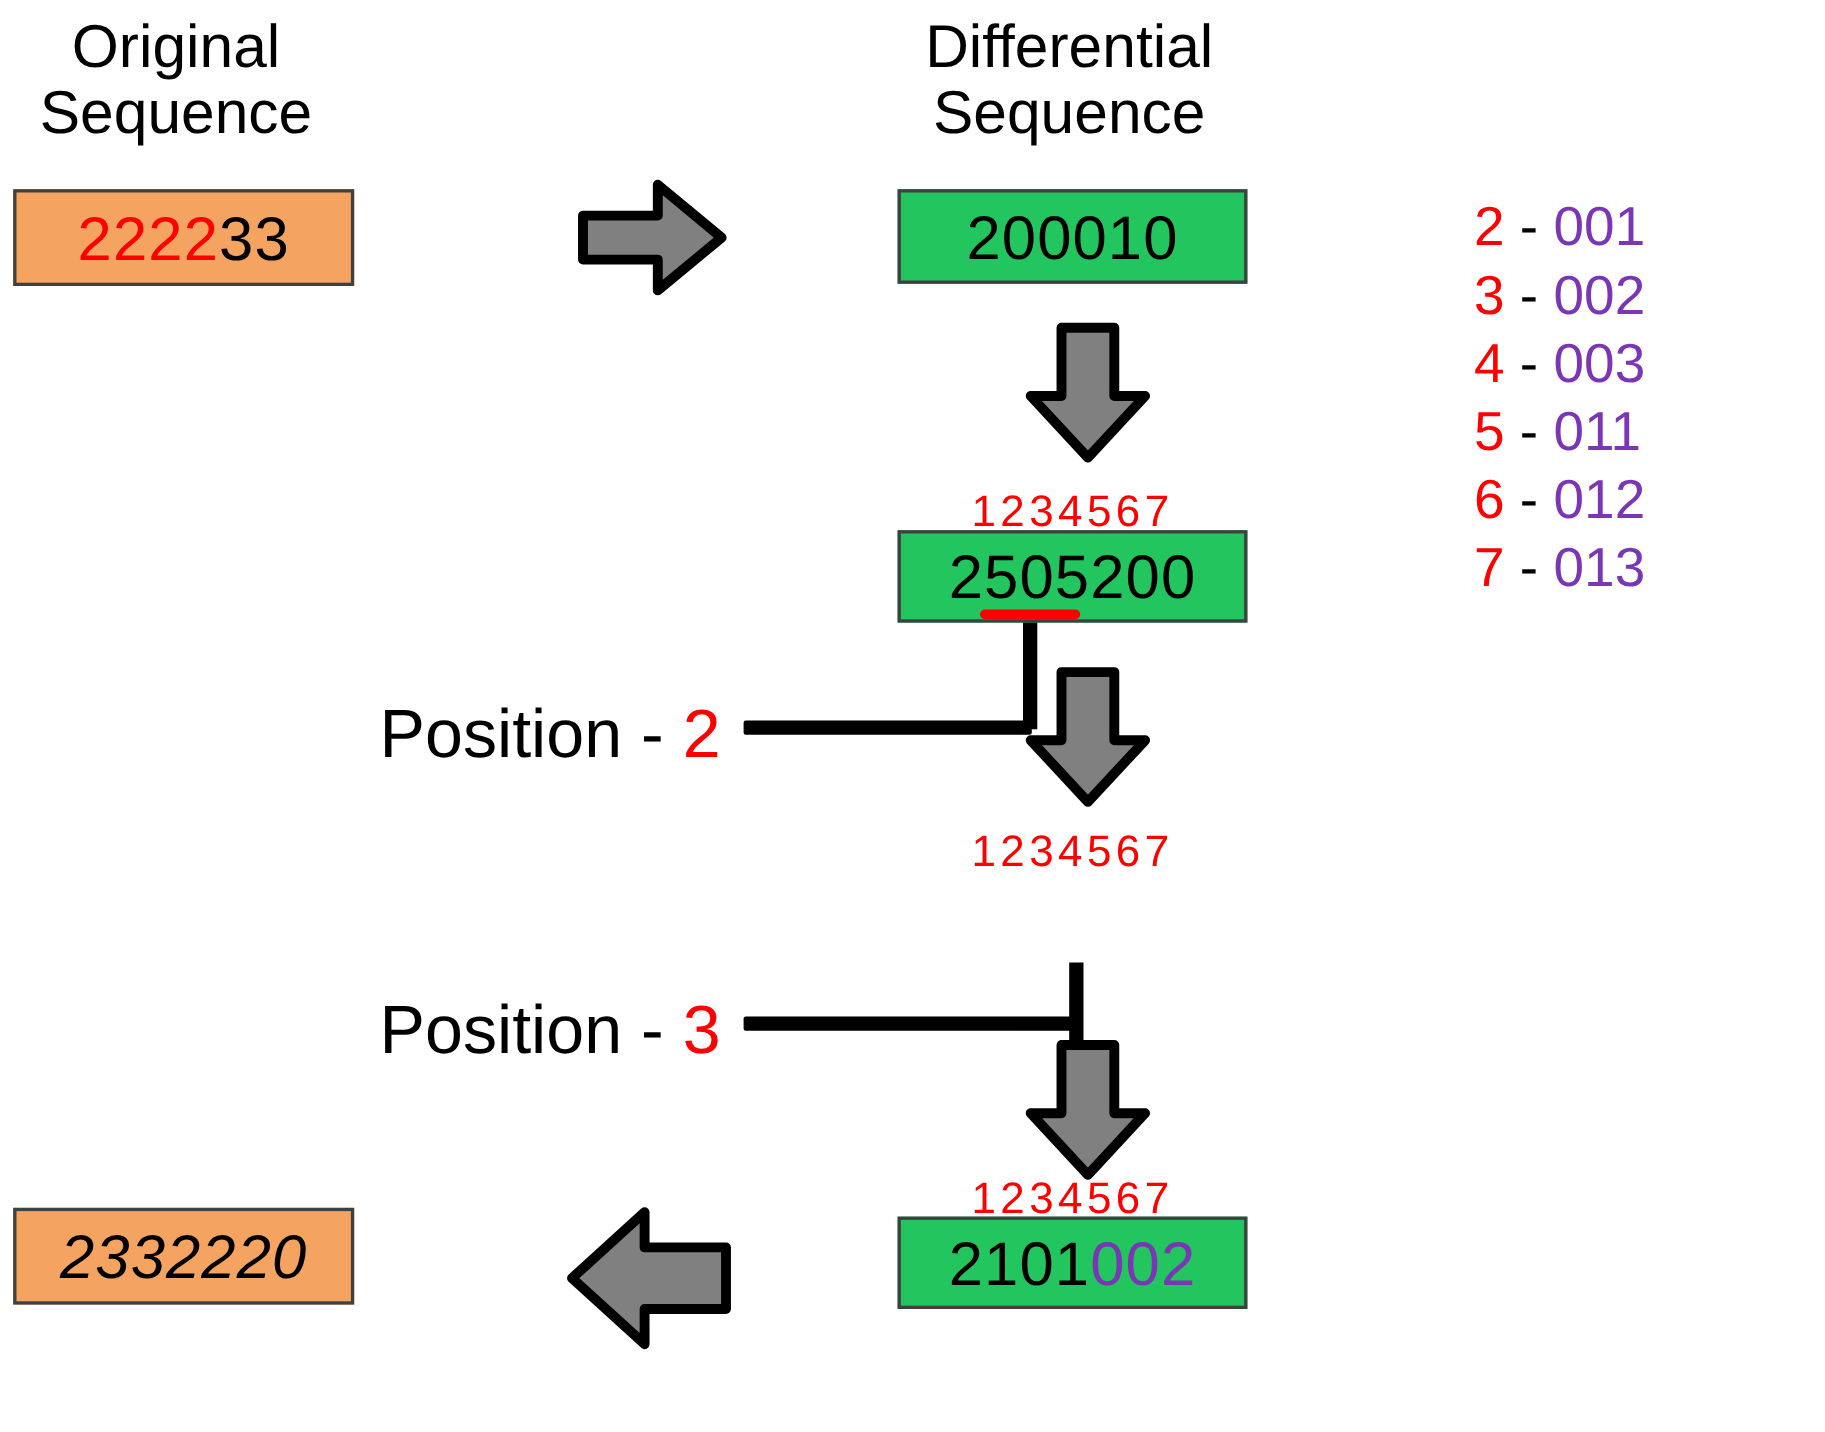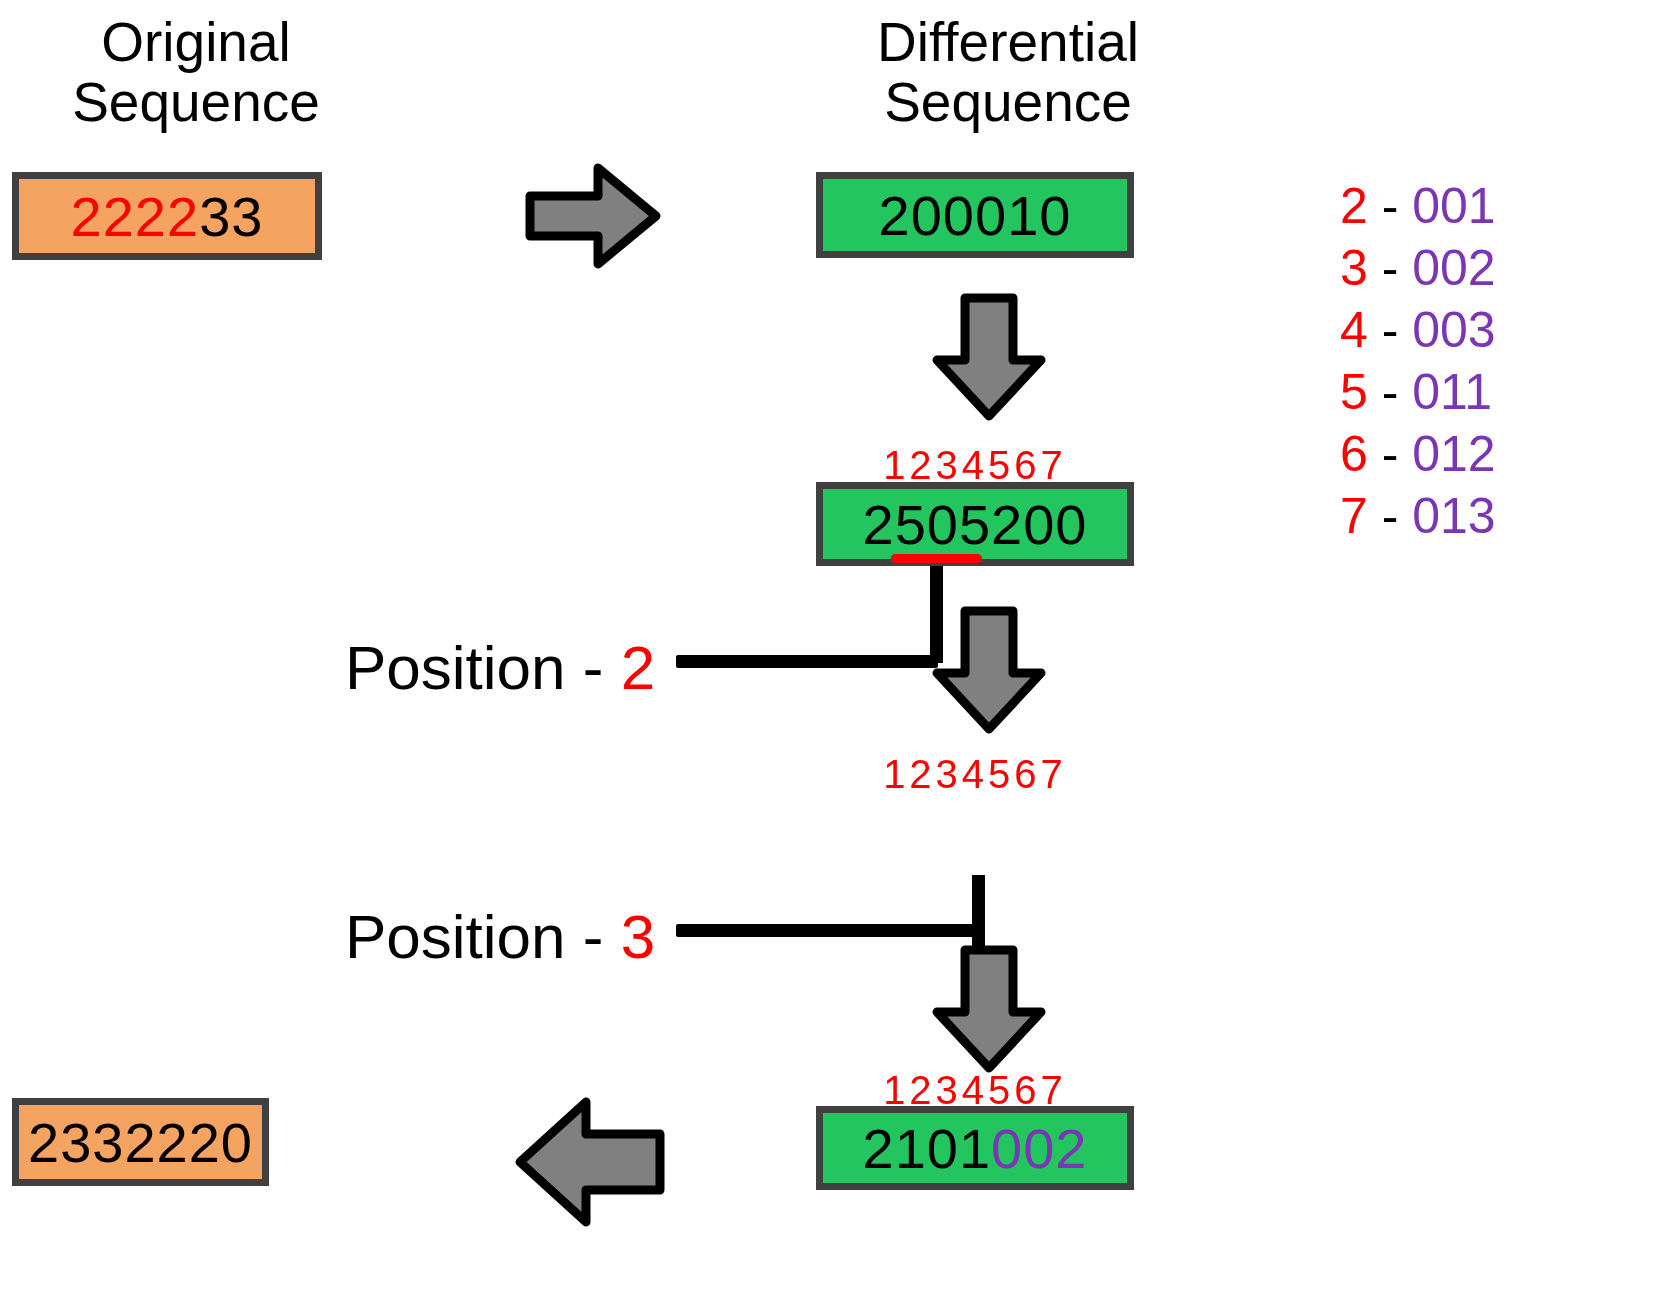--- a/index.html
+++ b/index.html
@@ -20,27 +20,26 @@
   .abs { position: absolute; }
 
   
   .heading {
     font-size: 55px;
     line-height: 60px;
     color: #000;
     text-align: center;
     font-weight: 400;
     white-space: pre-line;
-    margin-left: 36px;
   }
 
   
   .box {
     box-sizing: border-box;
-    border: 7px solid #404040;
+    border: 3px solid #404040;
     display: flex;
     align-items: center;
     justify-content: center;
     font-size: 56px;
     letter-spacing: 1px;
     color: #000;
   }
   .box-orange { background: #F4A460; }
   .box-blue   { background: #22c55e; }
 
@@ -159,21 +158,21 @@
   <div class="abs box box-blue" style="left:816px; top:1106px; width:318px; height:84px;">
     <span class="seq"><span class="black">2101</span><span class="purple">002</span></span>
   </div>
 
   <div class="abs" style="left:508px; top:1090px;">
     <svg width="160" height="140" viewBox="0 0 160 140">
       <polygon points="152,44 78,44 78,12 12,72 78,132 78,100 152,100" fill="#808080" stroke="#000" stroke-width="9" stroke-linejoin="round"></polygon>
     </svg>
   </div>
 
-  <div class="abs box box-orange" style="left:12px; top:1098px; width:257px; height:88px;">
+  <div class="abs box box-orange" style="left:12px; top:1098px; width:310px; height:88px;font-style:italic;">
     <span class="seq black">2332220</span>
   </div>
 
   <div class="abs" style="left:1340px; top:175px;">
     <div class="legend-row"><span class="legend-key">2</span><span class="legend-dash"> - </span><span class="legend-val">001</span></div>
     <div class="legend-row"><span class="legend-key">3</span><span class="legend-dash"> - </span><span class="legend-val">002</span></div>
     <div class="legend-row"><span class="legend-key">4</span><span class="legend-dash"> - </span><span class="legend-val">003</span></div>
     <div class="legend-row"><span class="legend-key">5</span><span class="legend-dash"> - </span><span class="legend-val">011</span></div>
     <div class="legend-row"><span class="legend-key">6</span><span class="legend-dash"> - </span><span class="legend-val">012</span></div>
     <div class="legend-row"><span class="legend-key">7</span><span class="legend-dash"> - </span><span class="legend-val">013</span></div>

